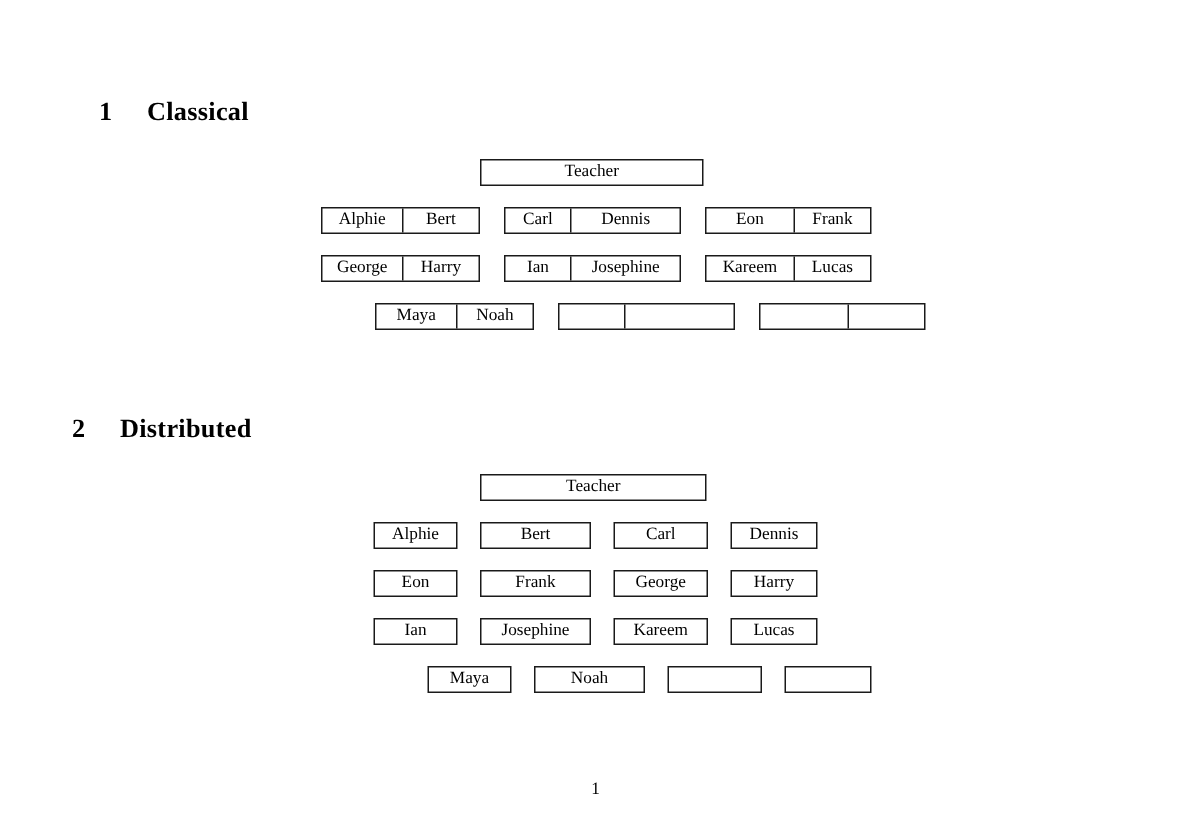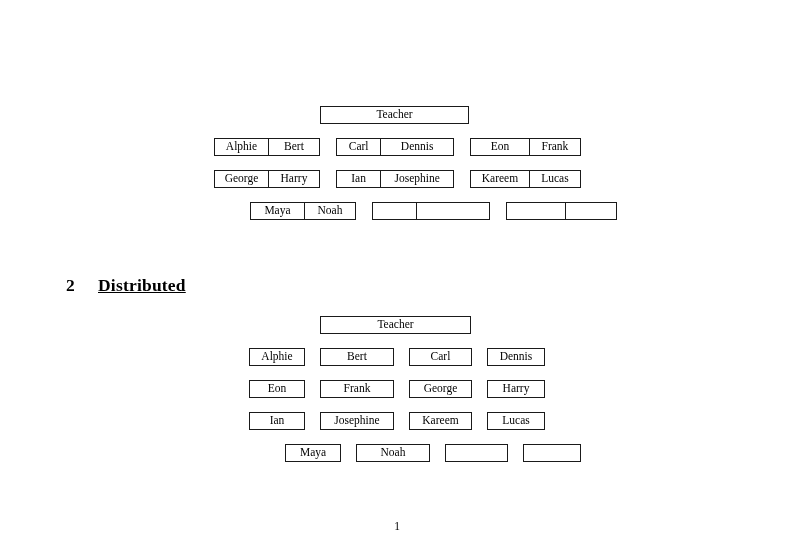--- a/index.html
+++ b/index.html
@@ -29,21 +29,21 @@
     font-weight: bold;
     letter-spacing: 0.2px;
     white-space: nowrap;
   }
   .section-heading .sec-num {
     display: inline-block;
     width: 32px;
   }
 
   #heading-classical  { left: 66px; top: 64px; }
-  #heading-distributed{ left: 66px; top: 275px; text-decoration: underline; }
+  #heading-distributed{ left: 48px; top: 275px; }
 
   
   .diagram {
     position: absolute;
   }
   #diagram-classical   { left: 0px; top: 106px; width: 794px; }
   #diagram-distributed { left: 0px; top: 316px; width: 794px; }
 
   
   .box-row {
@@ -115,20 +115,23 @@
     top: 520px;
     text-align: center;
     font-size: 11.5px;
   }
 </style>
 </head>
 <body>
 
 <div class="page">
 
+  <div class="section-heading" id="heading-classical">
+    <span class="sec-num">1</span><span>Classical</span>
+  </div>
 
   <div class="diagram" id="diagram-classical">
 
     <div class="box-row">
       <div class="teacher-box" style="left:320px; width:149px;">Teacher</div>
     </div>
 
     <div class="box-row">
       <div class="pair-group" style="left:214px; width:106px;">
         <div class="pcell" style="width:54px;">Alphie</div>

